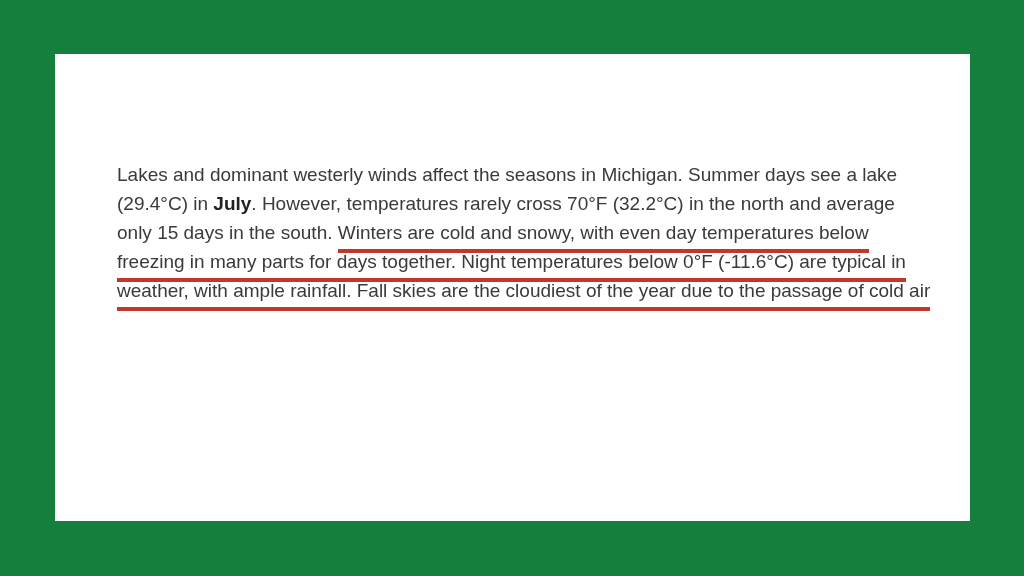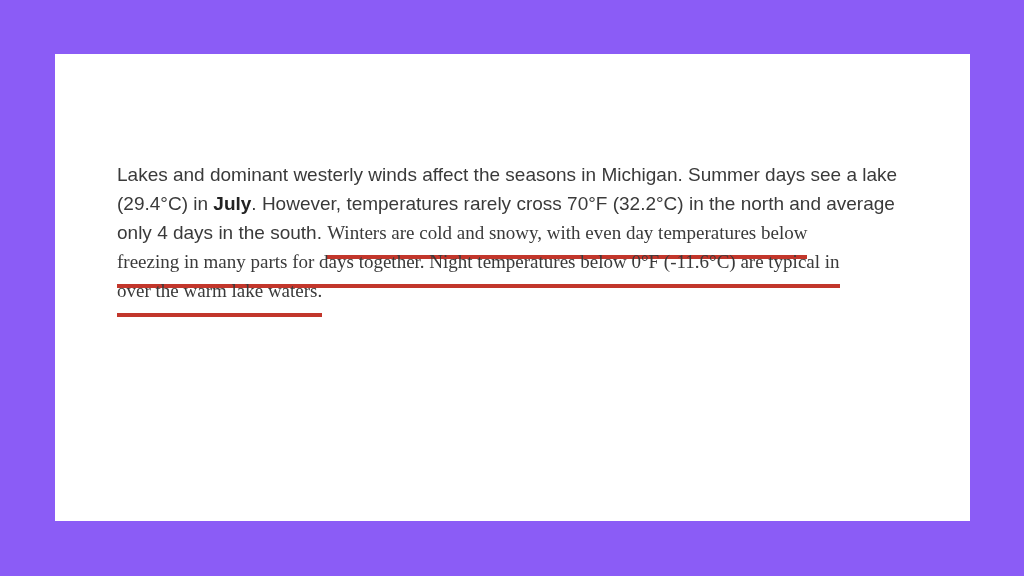--- a/index.html
+++ b/index.html
@@ -42,30 +42,29 @@
     height: 29px;
     white-space: pre;
   }
   .seg-bold {
     font-weight: bold;
     color: #222222;
     margin-top: 32px;
   }
   .seg-underline {
     border-bottom: 4px solid var(--underline-color, #c2362b);
-    padding-bottom: 12px;
-    font-family: Liberation Serif, serif;
+    padding-bottom: 6px;
   }
 </style>
 </head>
 <body>
 
-<div class="stage" style="background: #8b5cf6;">
+<div class="stage" style="background: #15803d;">
   <div class="page" style="background: rgb(255, 255, 255);">
     <div class="paragraph" id="paragraph">
         <div class="line"><span>Lakes and dominant westerly winds affect the seasons in Michigan. Summer days see a lake</span></div>
         <div class="line"><span>(29.4°C) in </span><span class="seg-bold">July</span><span>. However, temperatures rarely cross 70°F (32.2°C) in the north and average</span></div>
-        <div class="line"><span>only 4 days in the south. </span><span class="seg-underline">Winters are cold and snowy, with even day temperatures below</span></div>
+        <div class="line"><span>only 15 days in the south. </span><span class="seg-underline">Winters are cold and snowy, with even day temperatures below</span></div>
         <div class="line"><span class="seg-underline">freezing in many parts for days together. Night temperatures below 0°F (-11.6°C) are typical in</span></div>
-        <div class="line"><span class="seg-underline">over the warm lake waters.</span></div>
+        <div class="line"><span class="seg-underline">weather, with ample rainfall. Fall skies are the cloudiest of the year due to the passage of cold air</span></div>
       </div>
   </div>
 </div>
 
 </body></html>

